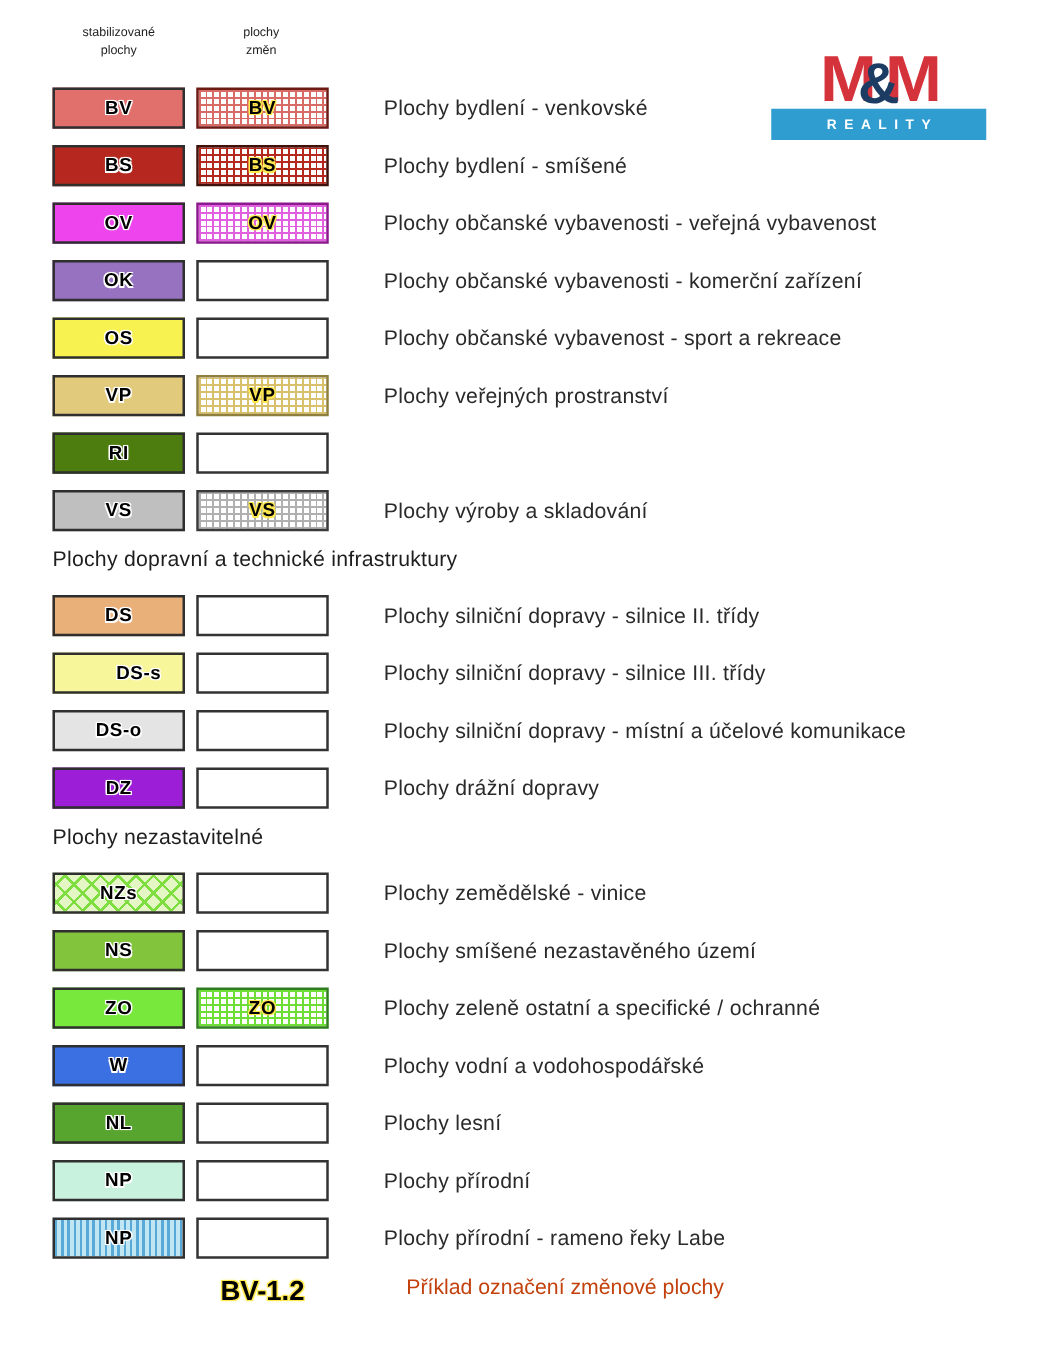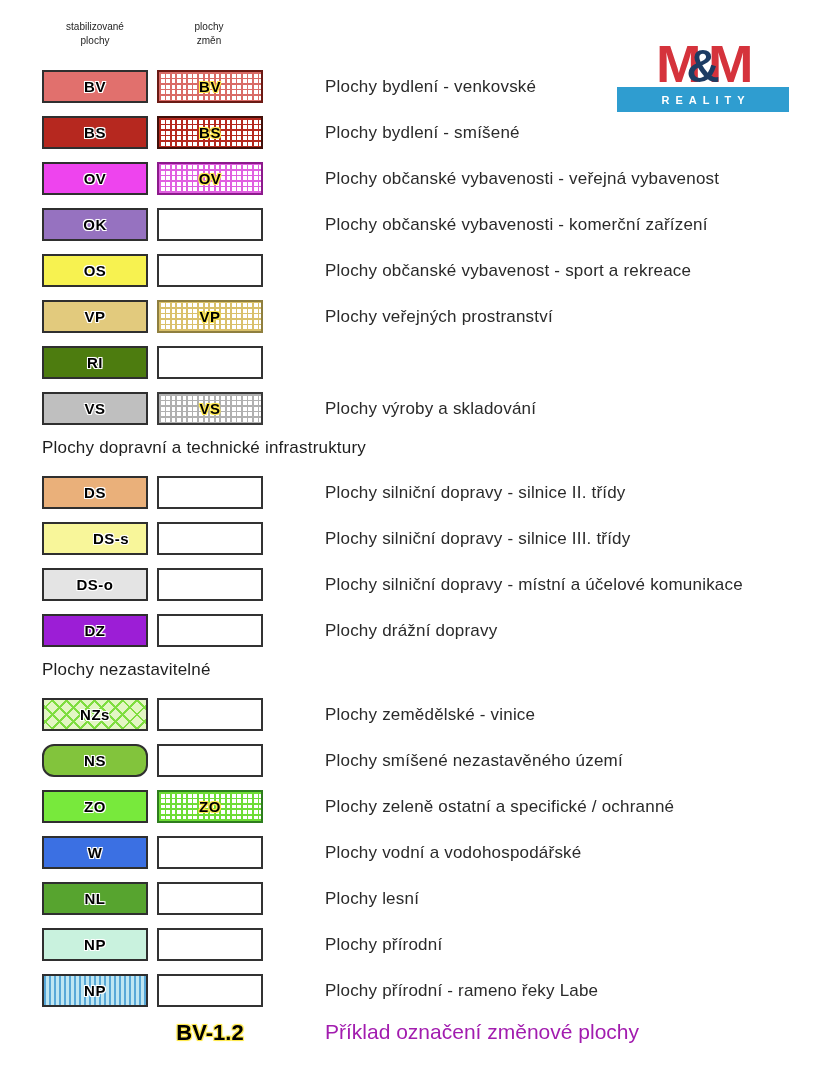--- a/index.html
+++ b/index.html
@@ -24,30 +24,30 @@
   #rows{position:absolute;left:0;top:70px;right:0;}
 
   .lrow{position:relative;height:33px;margin-bottom:13px;}
   .swatch{position:absolute;top:0;bottom:0;box-sizing:border-box;
           display:flex;align-items:center;justify-content:center;}
   .s1{left:42px;width:106px;border:2px solid #2f2f2f;}
   .s2{left:157px;width:106px;border:2px solid #333;background:#fff;}
   .code{font-weight:bold;font-size:15px;color:#000;letter-spacing:0.5px;
         text-shadow:-1px -1px 0 #fff,1px -1px 0 #fff,-1px 1px 0 #fff,1px 1px 0 #fff,0 0 2px #fff;}
   .code2{text-shadow:-1px -1px 0 #ffe94f,1px -1px 0 #ffe94f,-1px 1px 0 #ffe94f,1px 1px 0 #ffe94f,0 0 2px #ffe94f;}
-  .desc{position:absolute;left:325px;top:50%;transform:translateY(-50%);
+  .desc{position:absolute;left:307px;top:50%;transform:translateY(-50%);
         font-size:17px;color:#2a2a2a;white-space:nowrap;letter-spacing:0.2px;}
 
   .sheader{font-size:17px;color:#1e1e1e;margin:7px 0 16px 42px;height:22px;letter-spacing:0.2px;}
 
   .erow{position:relative;height:24px;margin-top:5px;}
   .ecode{position:absolute;left:157px;width:106px;text-align:center;
          font-weight:bold;font-size:22px;color:#000;
          text-shadow:-1px -1px 0 #ffe94f,1px -1px 0 #ffe94f,-1px 1px 0 #ffe94f,1px 1px 0 #ffe94f,0 0 3px #ffe94f;}
-  .edesc{position:absolute;left:325px;top:0;font-size:21px;color:#a21caf;white-space:nowrap;}
+  .edesc{position:absolute;left:325px;top:0;font-size:17px;color:#c2410c;white-space:nowrap;}
 </style>
 </head>
 <body>
 
 <div class="colhead" id="ch1">stabilizované
 plochy</div>
 <div class="colhead" id="ch2">plochy
 změn</div>
 
 <div class="logo">
@@ -187,21 +187,21 @@
     <div class="swatch s1" style="background: repeating-linear-gradient(45deg, transparent 0px, transparent 5px, rgb(126, 221, 63) 5px, rgb(126, 221, 63) 7px, transparent 7px, transparent 10px), repeating-linear-gradient(135deg, transparent 0px, transparent 5px, rgb(126, 221, 63) 5px, rgb(126, 221, 63) 7px, transparent 7px, transparent 10px), rgb(227, 246, 196);">
       <span class="code">NZs</span>
     </div>
     <div class="swatch s2">
       
     </div>
     <div class="desc">Plochy zemědělské - vinice</div>
   </div>
 
   <div class="lrow">
-    <div class="swatch s1" style="background: rgb(130, 196, 60); border-radius: 12px;">
+    <div class="swatch s1" style="background: rgb(130, 196, 60);">
       <span class="code">NS</span>
     </div>
     <div class="swatch s2">
       
     </div>
     <div class="desc">Plochy smíšené nezastavěného území</div>
   </div>
 
   <div class="lrow">
     <div class="swatch s1" style="background: rgb(120, 233, 60);">

